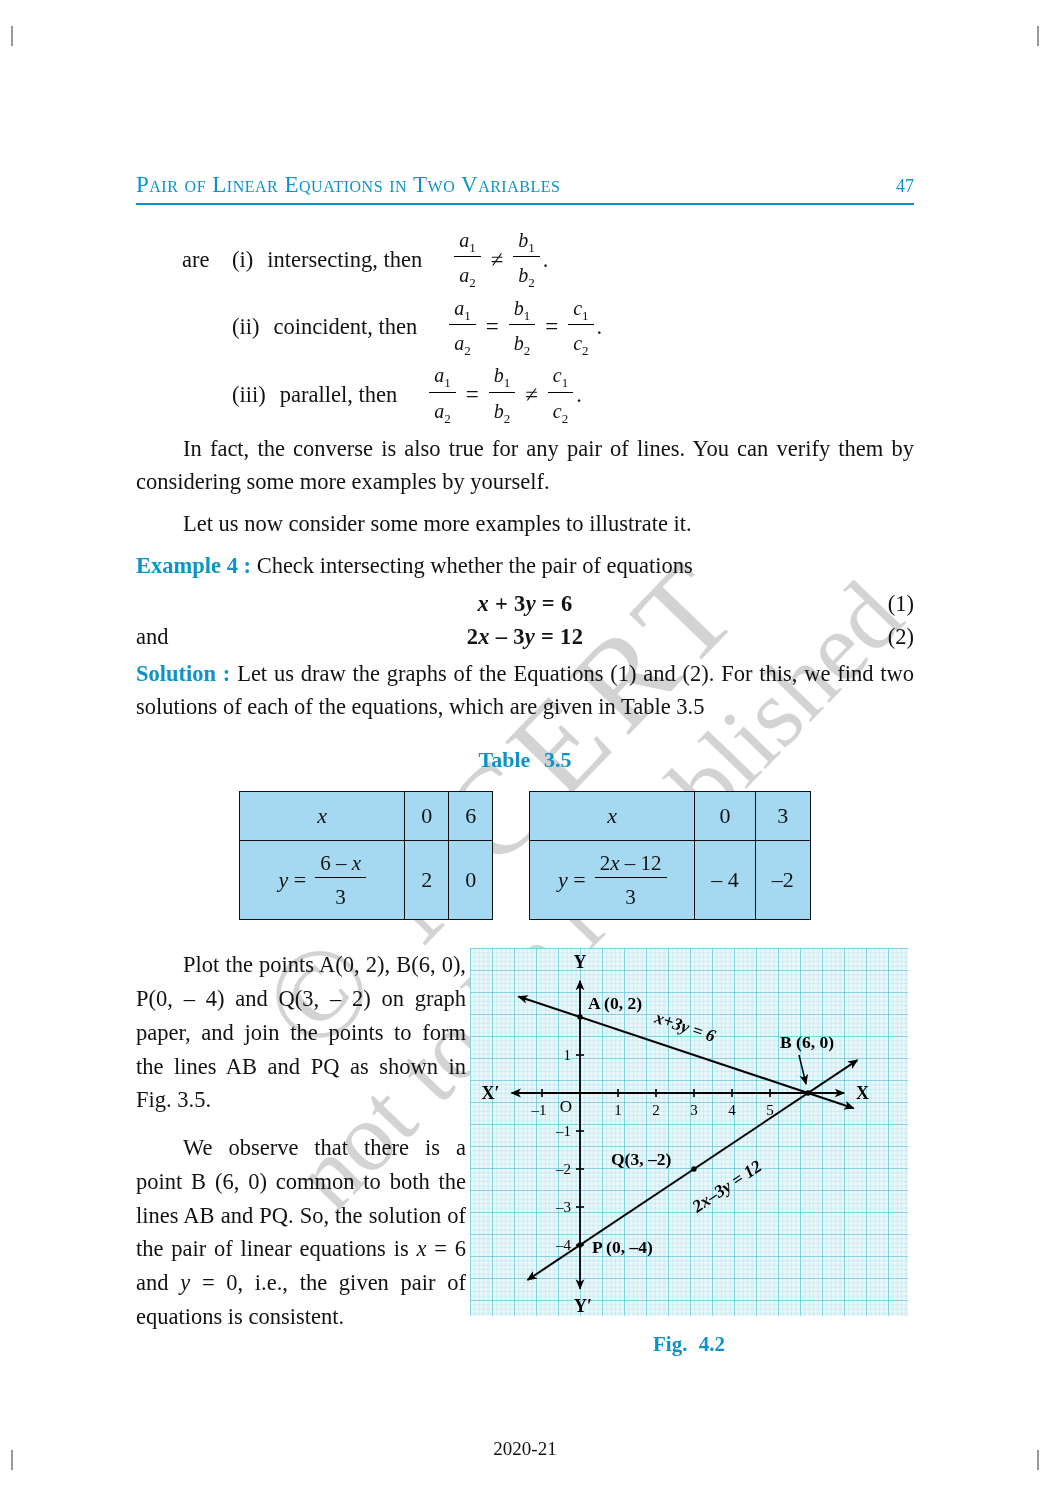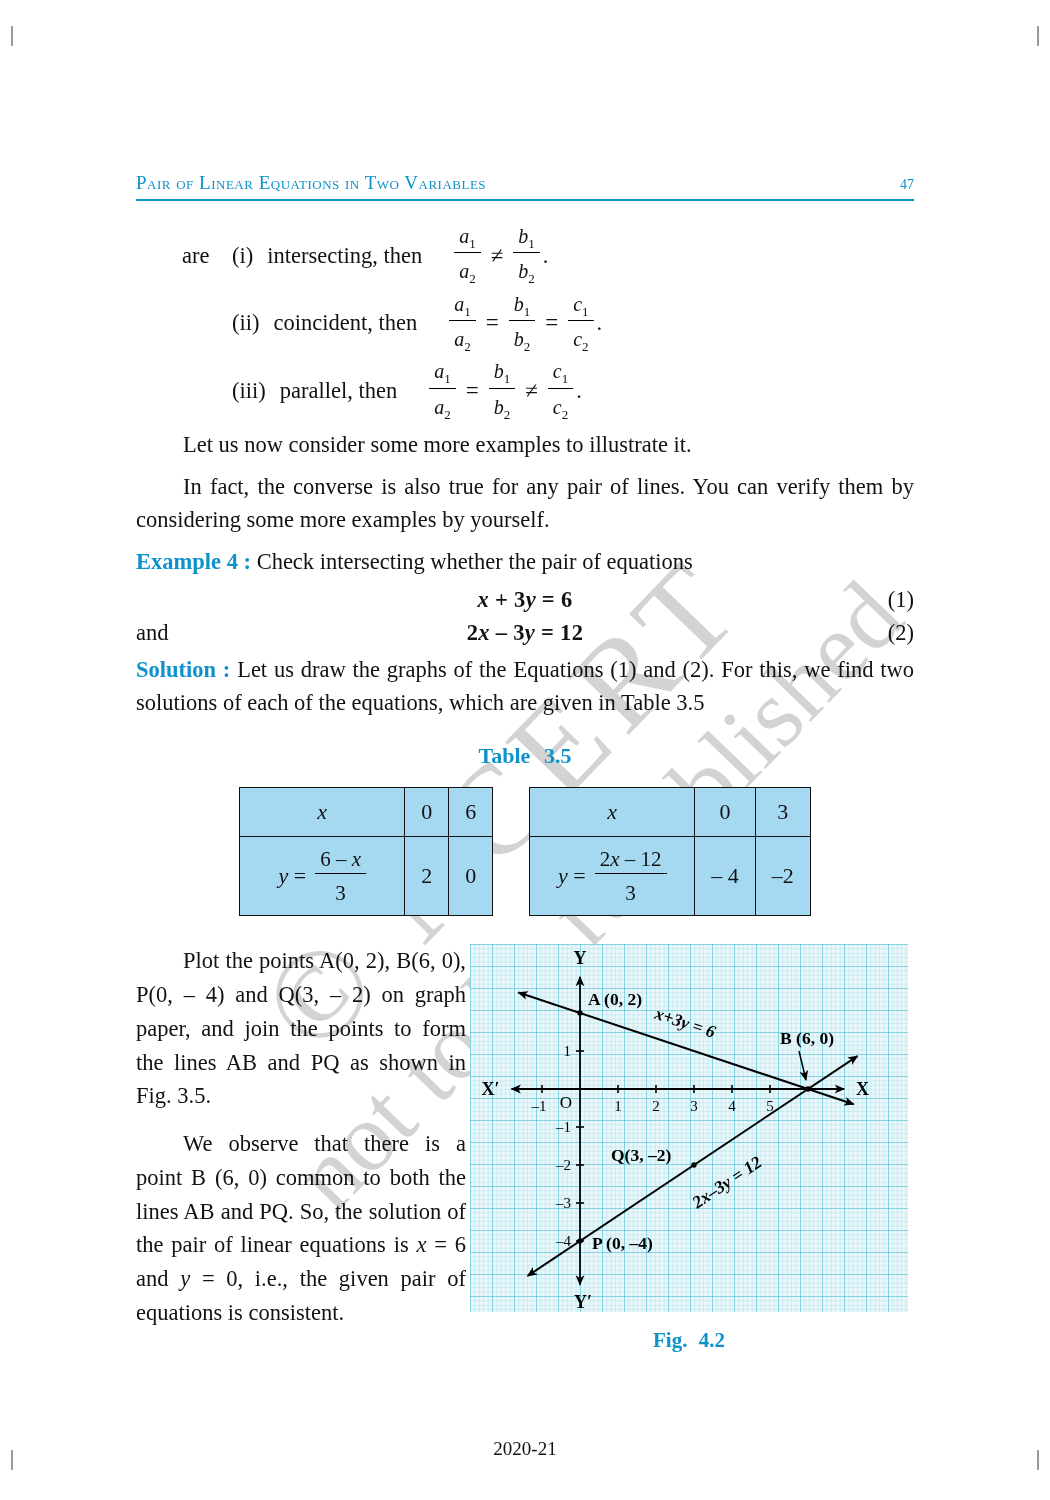--- a/index.html
+++ b/index.html
@@ -19,22 +19,22 @@
     position:absolute;left:545px;top:845px;
     transform:translate(-50%,-50%) rotate(-46deg);
     z-index:0;text-align:center;color:rgba(120,120,120,0.33);
     white-space:nowrap;pointer-events:none;font-family:"Liberation Serif",serif;
   }
   .watermark .w1{display:block;font-size:128px;letter-spacing:12px;line-height:1.15;}
   .watermark .w2{display:block;font-size:98px;line-height:1.2;}
   
   .content{position:relative;z-index:1;padding:172px 136px 0;}
   .page-header{display:flex;justify-content:space-between;align-items:baseline;color:var(--accent);}
-  .chapter-title{font-variant:small-caps;font-size:19px;letter-spacing:0.5px;}
-  .page-number{font-size:14px;}
+  .chapter-title{font-variant:small-caps;font-size:23px;letter-spacing:0.5px;}
+  .page-number{font-size:18px;}
   .rule{border:0;border-top:2px solid var(--accent);margin:5px 0 24px;}
   
   .cond-row{position:relative;display:flex;align-items:center;min-height:56px;margin-bottom:6px;padding-left:96px;font-size:22.5px;}
   .cond-prefix{position:absolute;left:46px;}
   .cond-num{margin-right:14px;}
   .cond-text{margin-right:32px;}
   .op{margin:0 10px;font-size:23px;}
   .frac{display:inline-flex;flex-direction:column;align-items:center;vertical-align:middle;font-size:20px;line-height:1.18;}
   .frac .fnum{border-bottom:1.5px solid #000;padding:0 5px 1px;}
   .frac .fden{padding-top:7px;}
@@ -142,22 +142,22 @@
         </span>
         <span class="op">≠</span>
         <span class="frac">
           <span class="fnum"><i>c</i><sub>1</sub></span>
           <span class="fden"><i>c</i><sub>2</sub></span>
         </span>
         <span class="cond-suffix">.</span>
       </div>
     </div>
 
+  <p class="body indent">In fact, the converse is also true for any pair of lines. You can verify them by considering some more examples by yourself.</p>
   <p class="body indent">Let us now consider some more examples to illustrate it.</p>
-  <p class="body indent">In fact, the converse is also true for any pair of lines. You can verify them by considering some more examples by yourself.</p>
 
   <p class="body example-line">
     <span class="accent">Example 4 :</span>
     <span>Check intersecting whether the pair of equations</span>
   </p>
 
   <div class="eq-row">
     <span class="eq-left"></span>
     <span class="eq-center"><i>x</i> + 3<i>y</i> = 6</span>
     <span class="eq-tag">(1)</span>

